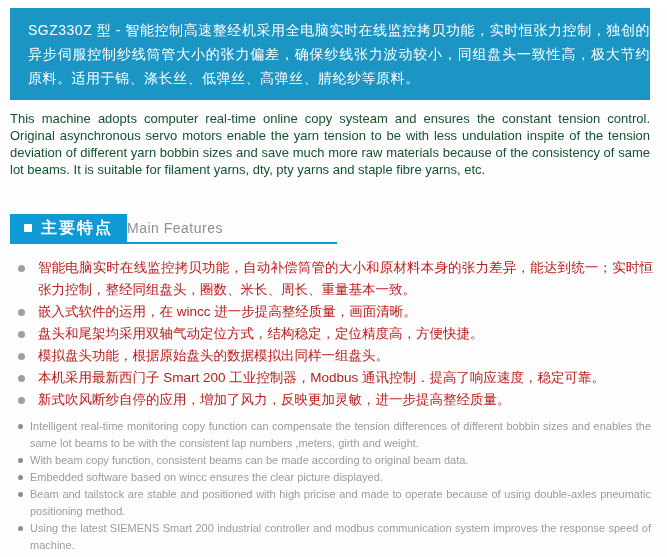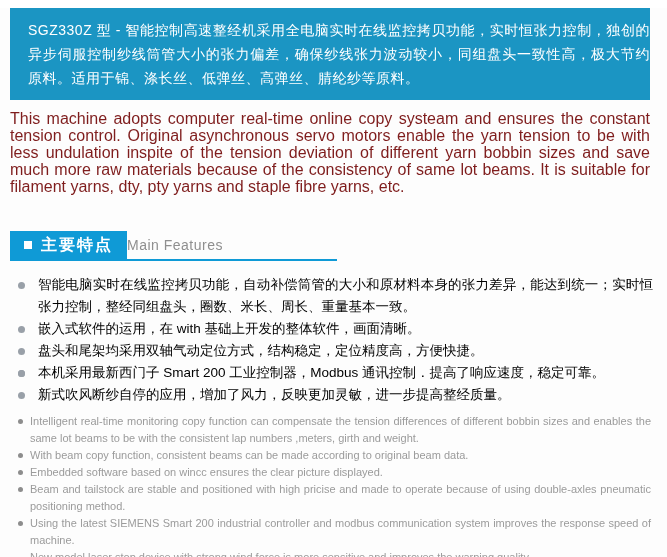--- a/index.html
+++ b/index.html
@@ -22,22 +22,22 @@
   .banner p {
     font-size: 14px;
     line-height: 24px;
     text-align: justify;
     letter-spacing: 0.5px;
   }
 
   
   .intro {
     margin: 10px 17px 3px 10px;
-    color: #7f1d1d;
-    font-size: 16px;
+    color: #14532d;
+    font-size: 13px;
     line-height: 17px;
     text-align: justify;
   }
 
   
   .section-header {
     margin: 36px 0 0 10px;
     width: 327px;
     border-bottom: 2px solid var(--accent, #0f9ad6);
     display: flex;
@@ -73,21 +73,21 @@
   
   ul { list-style: none; }
   .features-zh {
     margin: 13px 14px 0 10px;
   }
   .features-zh li {
     position: relative;
     padding-left: 28px;
     font-size: 13.5px;
     line-height: 22px;
-    color: #000000;
+    color: #b91c1c;
     text-align: justify;
   }
   .features-zh .bullet {
     position: absolute;
     left: 8px; top: 8px;
     width: 7px; height: 7px;
     border-radius: 50%;
     background: #99a0a8;
   }
   .features-en {
@@ -123,23 +123,23 @@
   <div class="section-header">
     <div class="zh-box">
       <span class="square-icon"></span>
       <span>主要特点</span>
     </div>
     <span class="en-label">Main Features</span>
   </div>
 
   <ul class="features-zh">
     <li><span class="bullet"></span><span>智能电脑实时在线监控拷贝功能，自动补偿筒管的大小和原材料本身的张力差异，能达到统一；实时恒张力控制，整经同组盘头，圈数、米长、周长、重量基本一致。</span></li>
-    <li><span class="bullet"></span><span>嵌入式软件的运用，在 with 基础上开发的整体软件，画面清晰。</span></li>
+    <li><span class="bullet"></span><span>嵌入式软件的运用，在 wincc 进一步提高整经质量，画面清晰。</span></li>
     <li><span class="bullet"></span><span>盘头和尾架均采用双轴气动定位方式，结构稳定，定位精度高，方便快捷。</span></li>
-    <li><span class="bullet"></span></li>
+    <li><span class="bullet"></span><span>模拟盘头功能，根据原始盘头的数据模拟出同样一组盘头。</span></li>
     <li><span class="bullet"></span><span>本机采用最新西门子 Smart 200 工业控制器，Modbus 通讯控制．提高了响应速度，稳定可靠。</span></li>
     <li><span class="bullet"></span><span>新式吹风断纱自停的应用，增加了风力，反映更加灵敏，进一步提高整经质量。</span></li>
   </ul>
 
   <ul class="features-en">
     <li><span class="bullet"></span><span>Intelligent real-time monitoring copy function can compensate the tension differences of different bobbin sizes and enables the same lot beams to be with the consistent lap numbers ,meters, girth and weight.</span></li>
     <li><span class="bullet"></span><span>With beam copy function, consistent beams can be made according to original beam data.</span></li>
     <li><span class="bullet"></span><span>Embedded software based on wincc ensures the clear picture displayed.</span></li>
     <li><span class="bullet"></span><span>Beam and tailstock are stable and positioned with high pricise and made to operate because of using double-axles pneumatic positioning method.</span></li>
     <li><span class="bullet"></span><span>Using the latest SIEMENS Smart 200 industrial controller  and modbus communication system improves the response speed of machine.</span></li>

